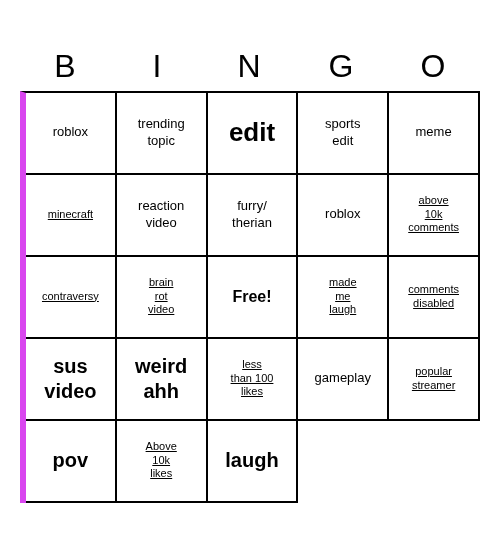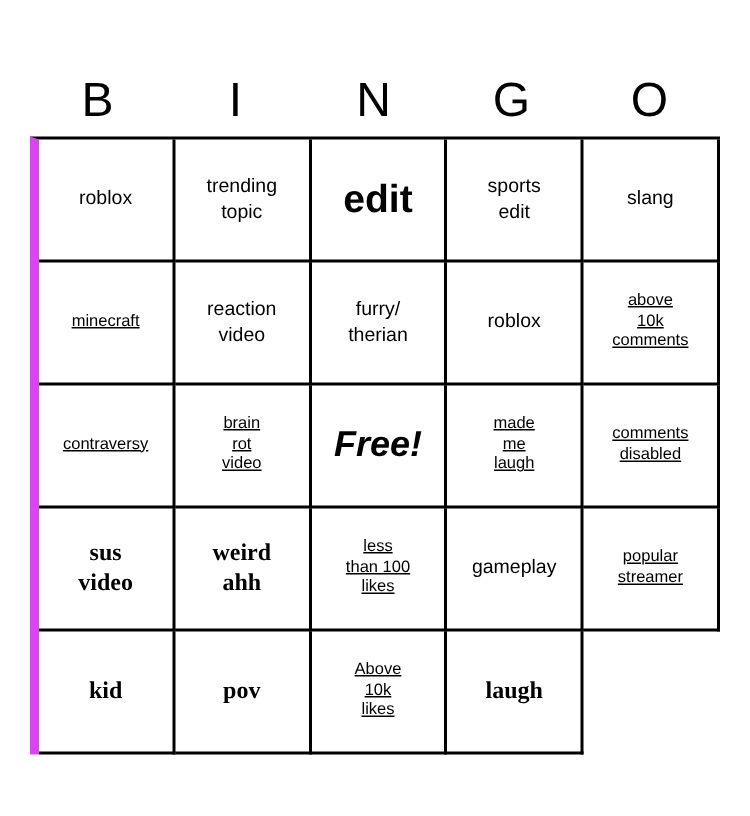--- a/index.html
+++ b/index.html
@@ -42,23 +42,23 @@
       text-align: center;
       padding: 4px;
       min-height: 82px;
     }
     .bingo-cell span {
       display: block;
       line-height: 1.25;
     }
     .size-small { font-size: 11px; text-decoration: underline; }
     .size-medium { font-size: 13px; }
-    .size-large { font-size: 16px; font-weight: bold; font-family: Liberation Serif, serif; }
+    .size-large { font-size: 20px; font-weight: bold; }
     .size-xlarge { font-size: 26px; font-weight: bold; }
-    .free-cell { font-size: 24px; font-weight: bold; font-style: italic; }
+    .free-cell { font-size: 16px; font-weight: bold; }
   </style>
 </head>
 <body>
 
 <div class="bingo-container">
   <div class="bingo-header">
   <div class="bingo-header-cell">B</div>
       <div class="bingo-header-cell">I</div>
       <div class="bingo-header-cell">N</div>
       <div class="bingo-header-cell">G</div>
@@ -71,21 +71,21 @@
       <div class="bingo-cell">
         <span class="size-medium">trending<br>topic</span>
       </div>
       <div class="bingo-cell">
         <span class="size-xlarge">edit</span>
       </div>
       <div class="bingo-cell">
         <span class="size-medium">sports<br>edit</span>
       </div>
       <div class="bingo-cell">
-        <span class="size-medium">slang</span>
+        <span class="size-medium">meme</span>
       </div>
       <div class="bingo-cell">
         <span class="size-small">minecraft</span>
       </div>
       <div class="bingo-cell">
         <span class="size-medium">reaction<br>video</span>
       </div>
       <div class="bingo-cell">
         <span class="size-medium">furry/<br>therian</span>
       </div>
@@ -119,23 +119,20 @@
       <div class="bingo-cell">
         <span class="size-small">less<br>than 100<br>likes</span>
       </div>
       <div class="bingo-cell">
         <span class="size-medium">gameplay</span>
       </div>
       <div class="bingo-cell">
         <span class="size-small">popular<br>streamer</span>
       </div>
       <div class="bingo-cell">
-        <span class="size-large">kid</span>
-      </div>
-      <div class="bingo-cell">
         <span class="size-large">pov</span>
       </div>
       <div class="bingo-cell">
         <span class="size-small">Above<br>10k<br>likes</span>
       </div>
       <div class="bingo-cell">
         <span class="size-large">laugh</span>
       </div>
     </div>
 </div>

